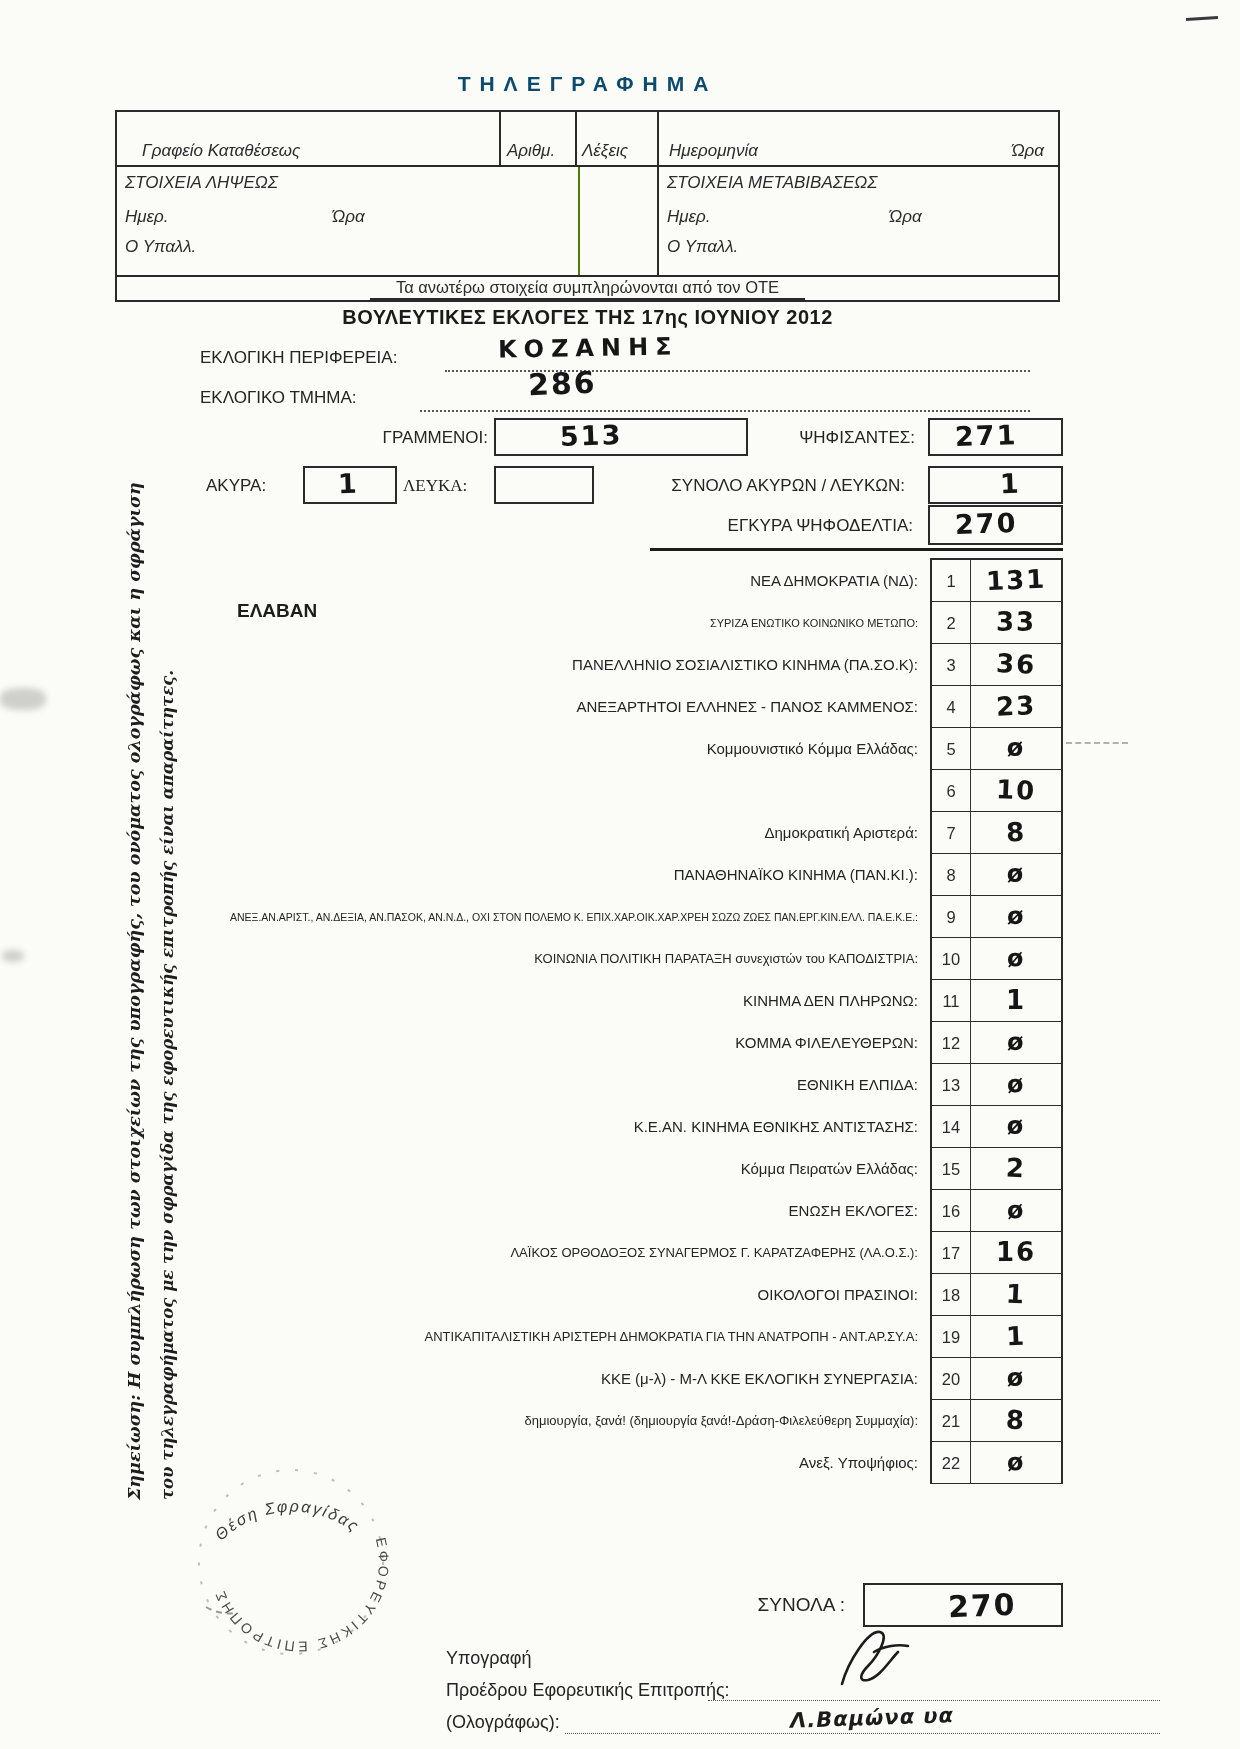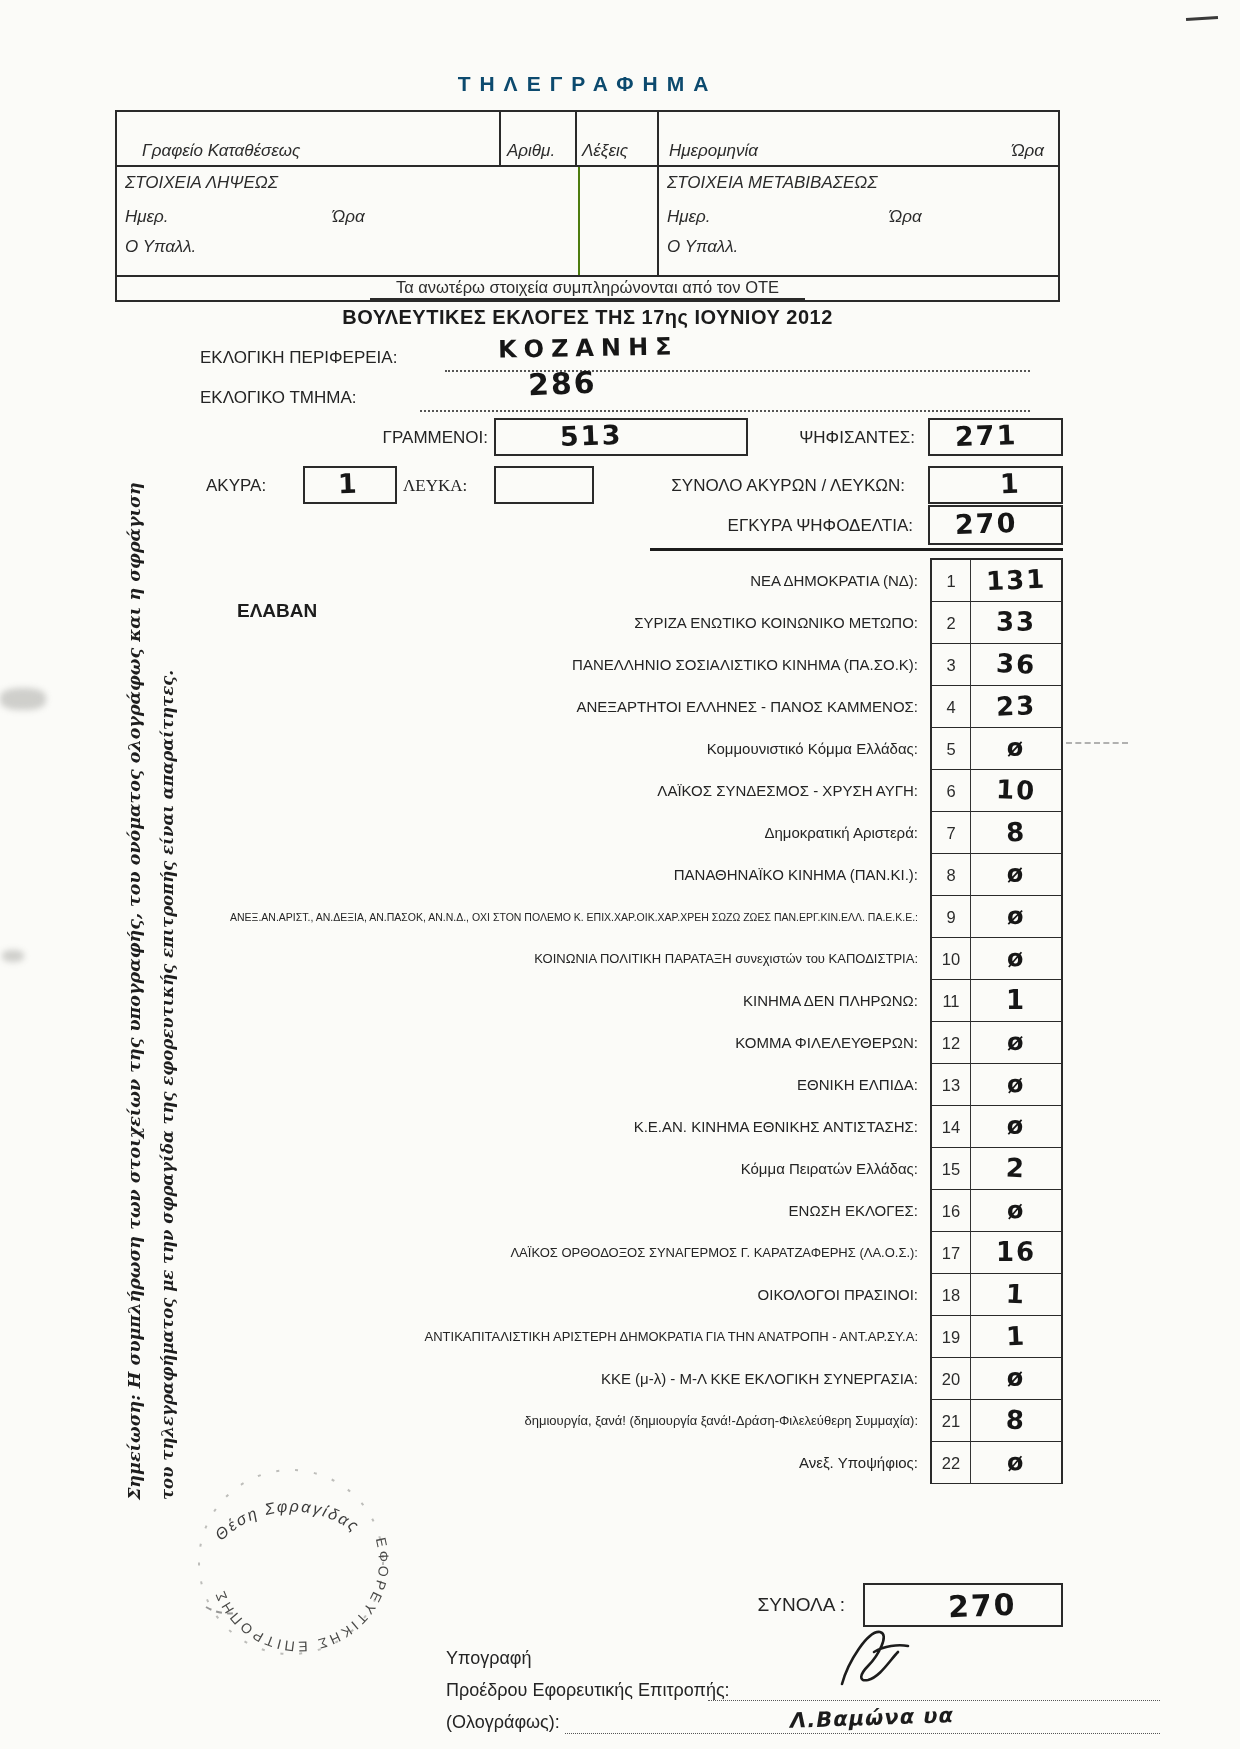--- a/index.html
+++ b/index.html
@@ -133,41 +133,40 @@
 
 <div class="abs" style="left:930px;top:558px;width:133px;height:2px;background:#2a2a2a;"></div>
 
 <div id="party-rows">
     <div class="prow" style="top: 560px;">
       <div class="plabel" style="font-size: 15px;">ΝΕΑ ΔΗΜΟΚΡΑΤΙΑ (ΝΔ):</div>
       <div class="pnum">1</div>
       <div class="pval"><span class="hw" style="font-size: 26px; transform: rotate(-2.5deg);">131</span></div>
     </div>
     <div class="prow" style="top: 602px;">
-      <div class="plabel" style="font-size: 15px;">ΣΥΡΙΖΑ ΕΝΩΤΙΚΟ ΚΟΙΝΩΝΙΚΟ ΜΕΤΩΠΟ:</div>
+      <div class="plabel" style="font-size: 11px;">ΣΥΡΙΖΑ ΕΝΩΤΙΚΟ ΚΟΙΝΩΝΙΚΟ ΜΕΤΩΠΟ:</div>
       <div class="pnum">2</div>
       <div class="pval"><span class="hw" style="font-size: 26px; transform: rotate(0deg);">33</span></div>
     </div>
     <div class="prow" style="top: 644px;">
       <div class="plabel" style="font-size: 15px;">ΠΑΝΕΛΛΗΝΙΟ ΣΟΣΙΑΛΙΣΤΙΚΟ ΚΙΝΗΜΑ (ΠΑ.ΣΟ.Κ):</div>
       <div class="pnum">3</div>
       <div class="pval"><span class="hw" style="font-size: 26px; transform: rotate(2.5deg);">36</span></div>
     </div>
     <div class="prow" style="top: 686px;">
       <div class="plabel" style="font-size: 15px;">ΑΝΕΞΑΡΤΗΤΟΙ ΕΛΛΗΝΕΣ - ΠΑΝΟΣ ΚΑΜΜΕΝΟΣ:</div>
       <div class="pnum">4</div>
       <div class="pval"><span class="hw" style="font-size: 26px; transform: rotate(-2.5deg);">23</span></div>
     </div>
     <div class="prow" style="top: 728px;">
       <div class="plabel" style="font-size: 15px;">Κομμουνιστικό Κόμμα Ελλάδας:</div>
       <div class="pnum">5</div>
       <div class="pval"><span class="hw" style="font-size: 24px; transform: rotate(0deg);">ø</span></div>
     </div>
     <div class="prow" style="top: 770px;">
-      <div class="plabel" style="font-size: 15px;">ΛΑΪΚΟΣ ΣΥΝΔΕΣΜΟΣ - ΧΡΥΣΗ ΑΥΓΗ:</div>
       <div class="pnum">6</div>
       <div class="pval"><span class="hw" style="font-size: 26px; transform: rotate(2.5deg);">10</span></div>
     </div>
     <div class="prow" style="top: 812px;">
       <div class="plabel" style="font-size: 15px;">Δημοκρατική Αριστερά:</div>
       <div class="pnum">7</div>
       <div class="pval"><span class="hw" style="font-size: 26px; transform: rotate(-2.5deg);">8</span></div>
     </div>
     <div class="prow" style="top: 854px;">
       <div class="plabel" style="font-size: 15px;">ΠΑΝΑΘΗΝΑΪΚΟ ΚΙΝΗΜΑ (ΠΑΝ.ΚΙ.):</div>

